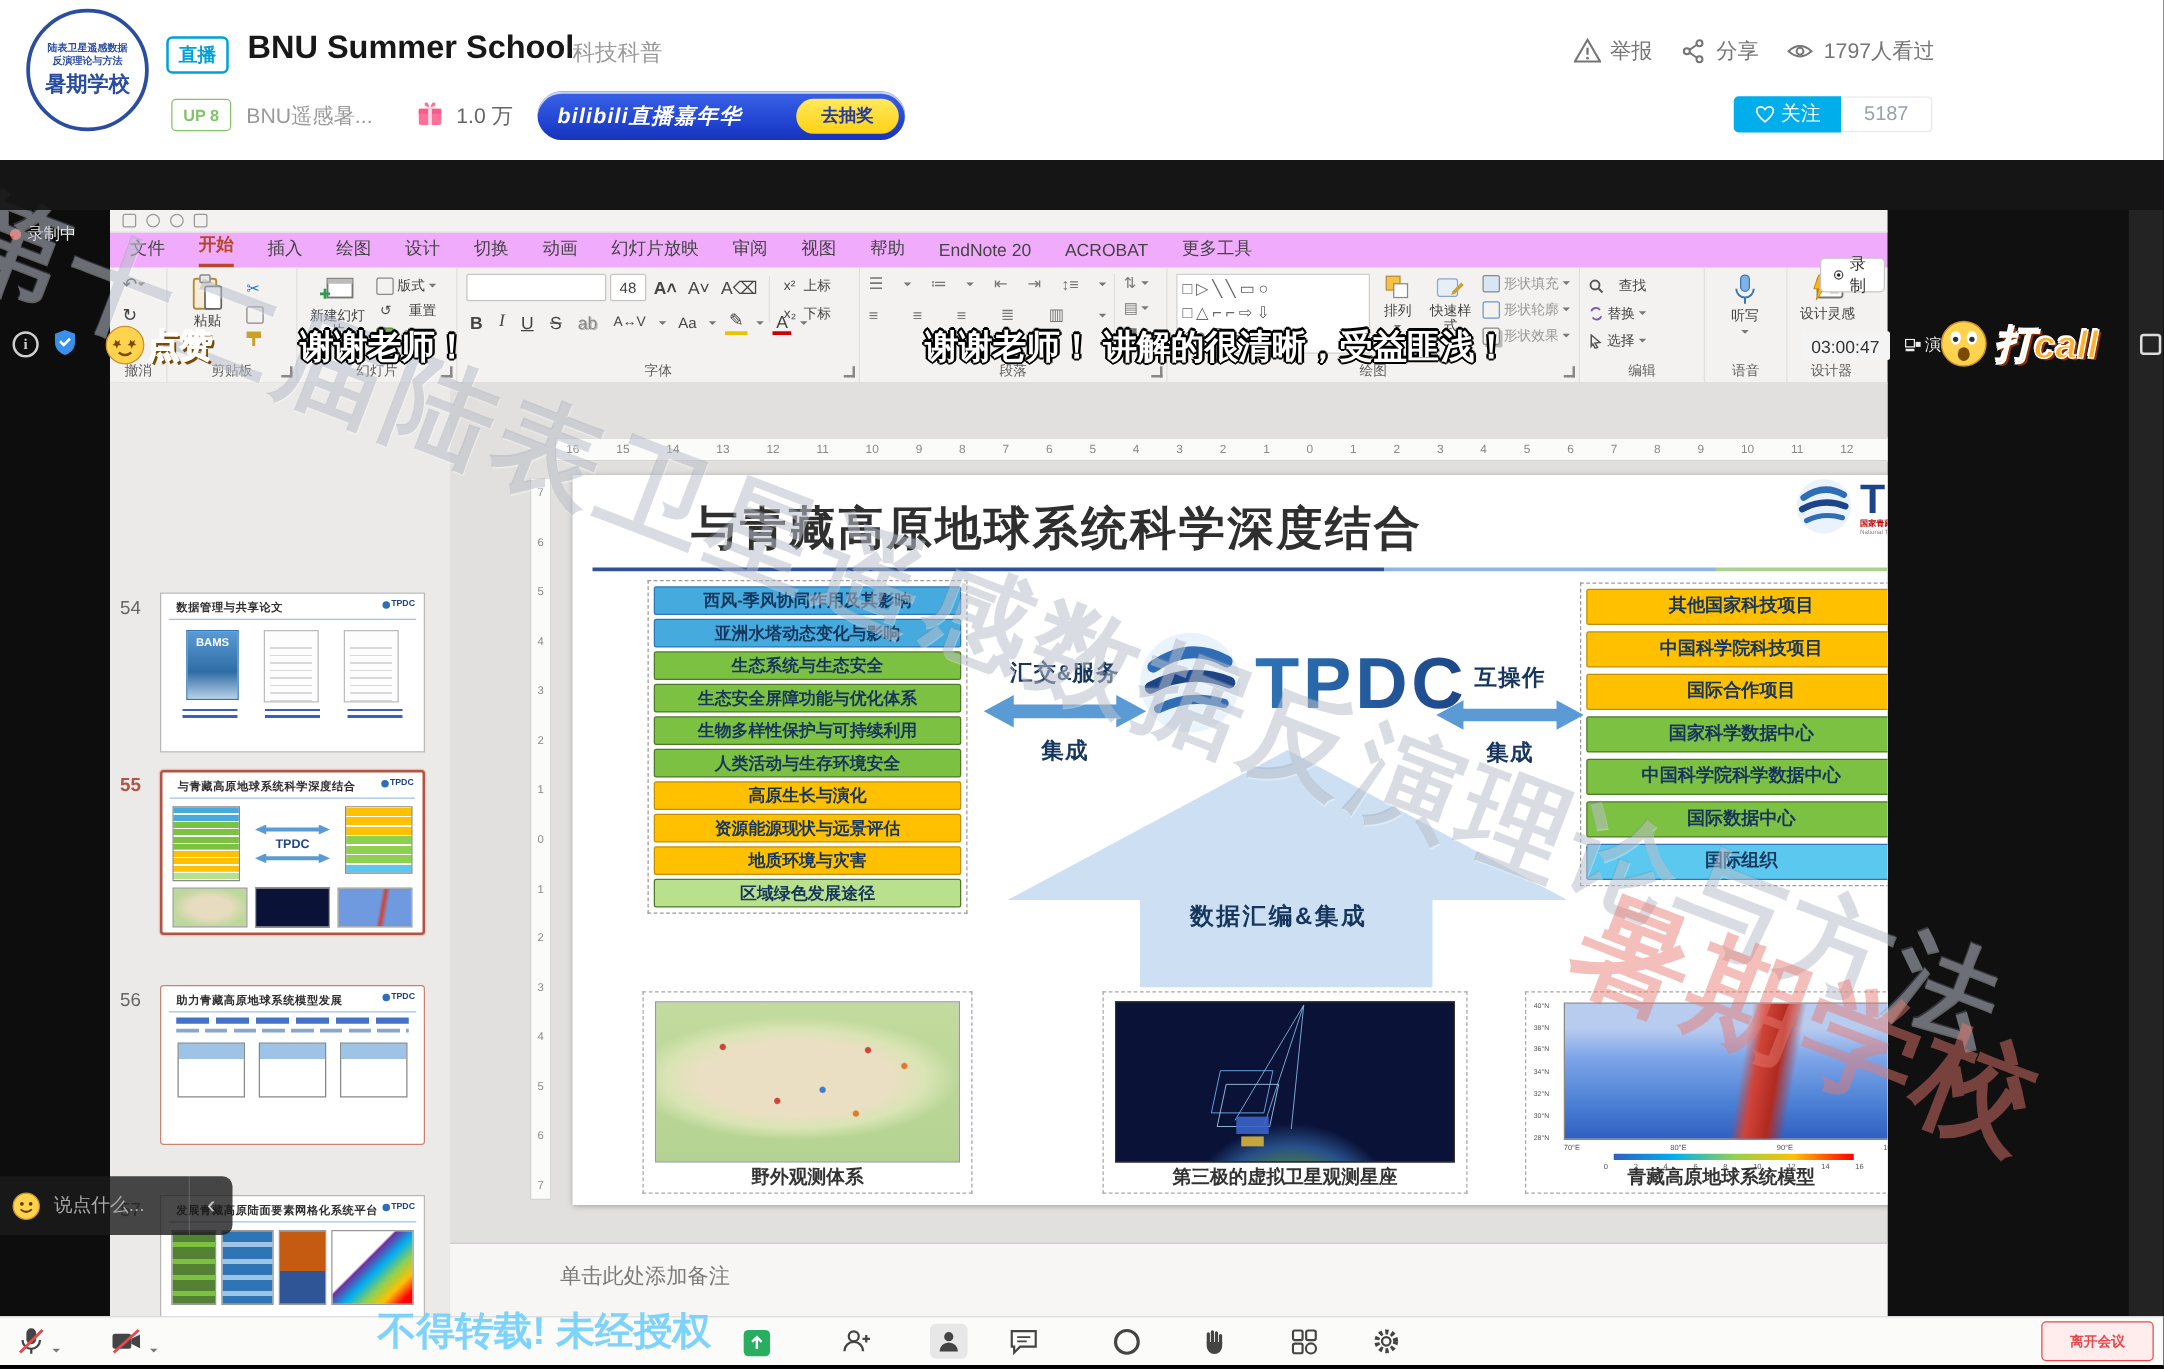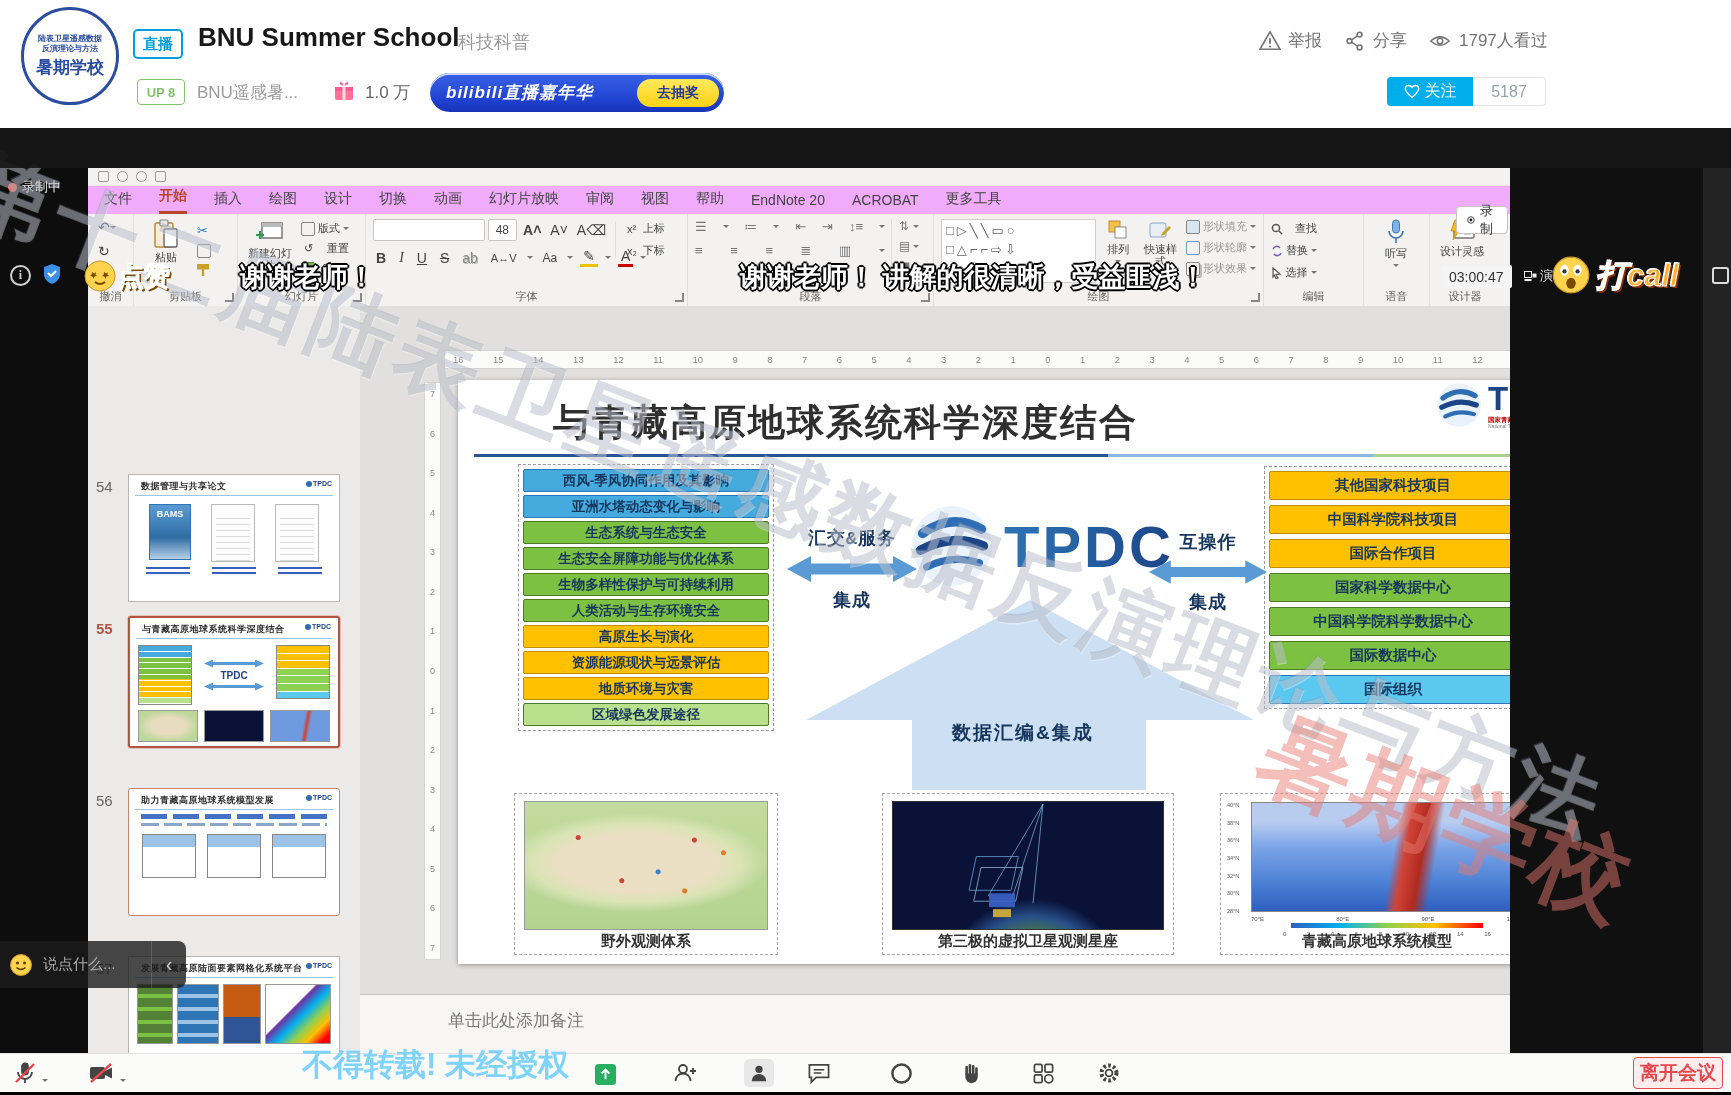--- a/index.html
+++ b/index.html
@@ -224,21 +224,21 @@
   .chat{left:0;top:941px;width:186px;height:47px;background:rgba(28,28,28,0.8);border-radius:0 8px 8px 0;
     z-index:55;display:flex;align-items:center;}
   .chat .ph{color:#aaa;font-size:15px;margin-left:10px;flex:1;}
   .chat .col{width:34px;height:47px;border-left:1px solid rgba(255,255,255,.15);color:#ccc;font-size:20px;
     display:flex;align-items:center;justify-content:center;}
 
   
   .mbar{left:0;top:1053px;width:1731px;height:39px;background:#fbfbfa;border-top:1px solid #e2e2e2;z-index:60;}
   .msel{background:#e7e7e7;border-radius:5px;}
   .leave{left:1633px;top:1057px;width:88px;height:30px;background:#ffecec;border:1px solid #e5484d;border-radius:4px;
-    color:#e5484d;font-size:19px;font-weight:600;display:flex;align-items:center;justify-content:center;z-index:61;}
+    color:#e5484d;font-size:11px;font-weight:600;display:flex;align-items:center;justify-content:center;z-index:61;}
   .black-bottom{left:0;top:1092px;width:1731px;height:3px;background:#000;z-index:63;}
   .micon{width:26px;height:26px;display:flex;align-items:center;justify-content:center;}
 </style>
 </head>
 <body>
 
 <div class="stage">
 
   <div class="a ppt">
     <div class="a qat">

